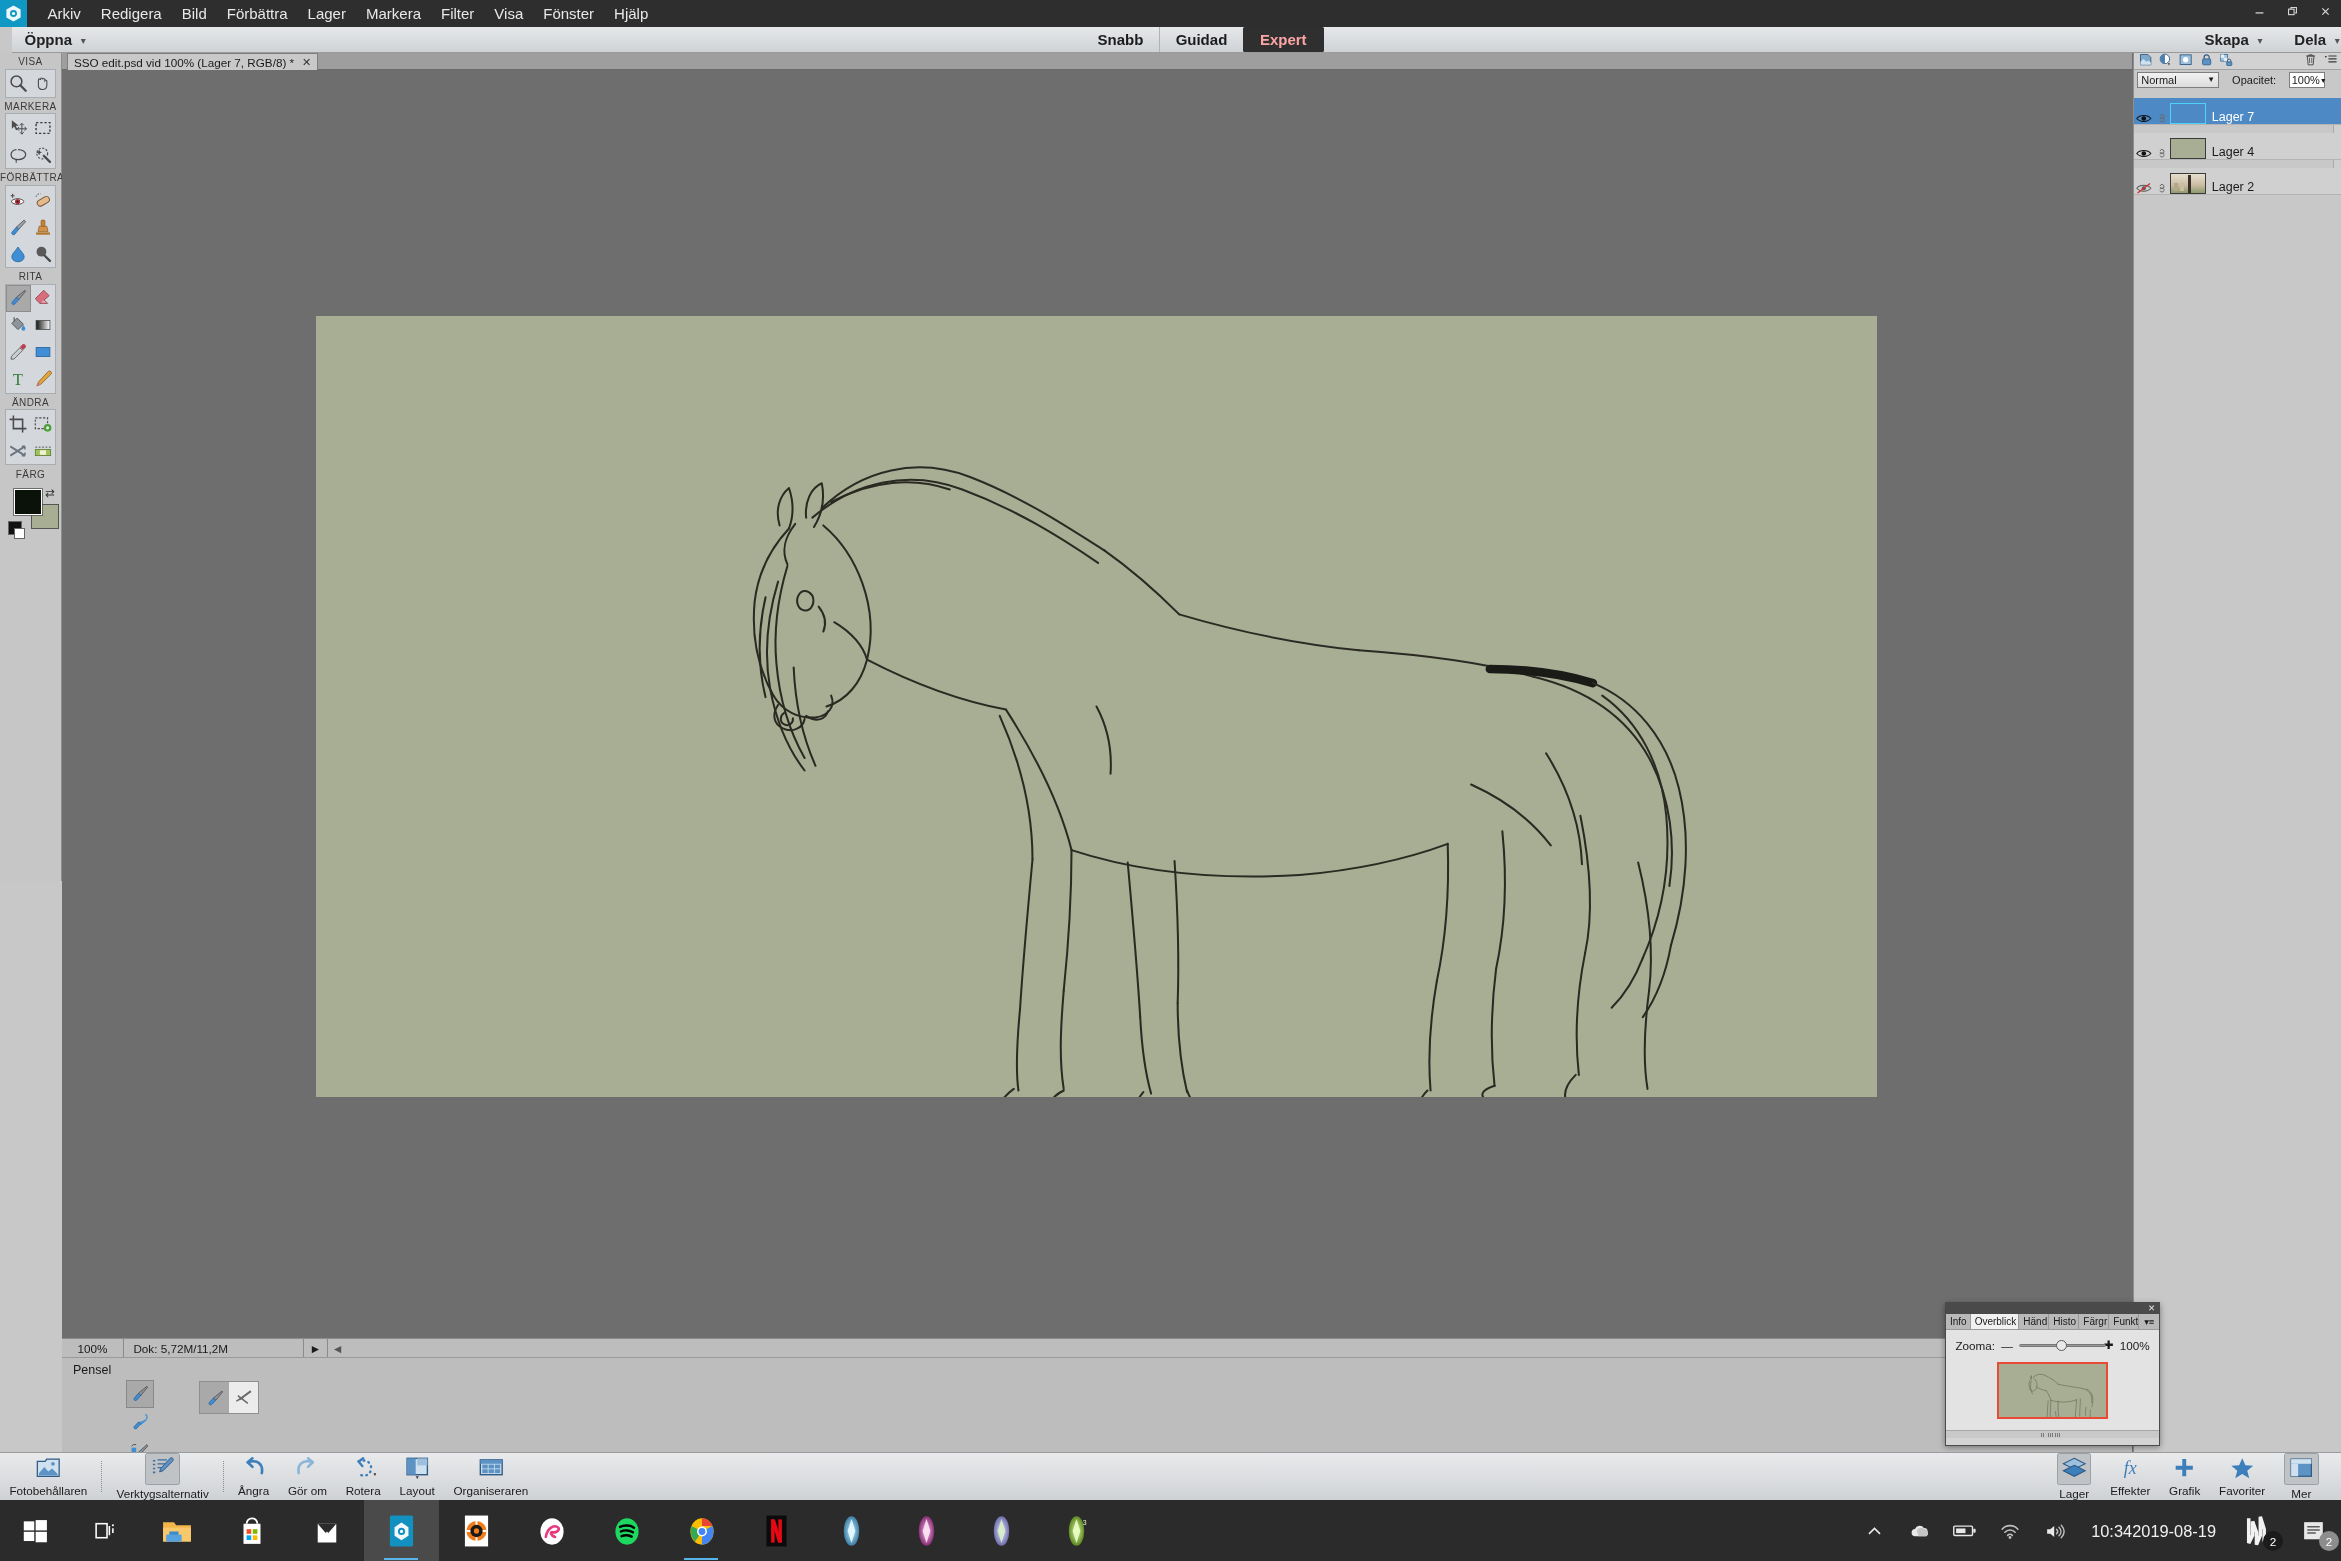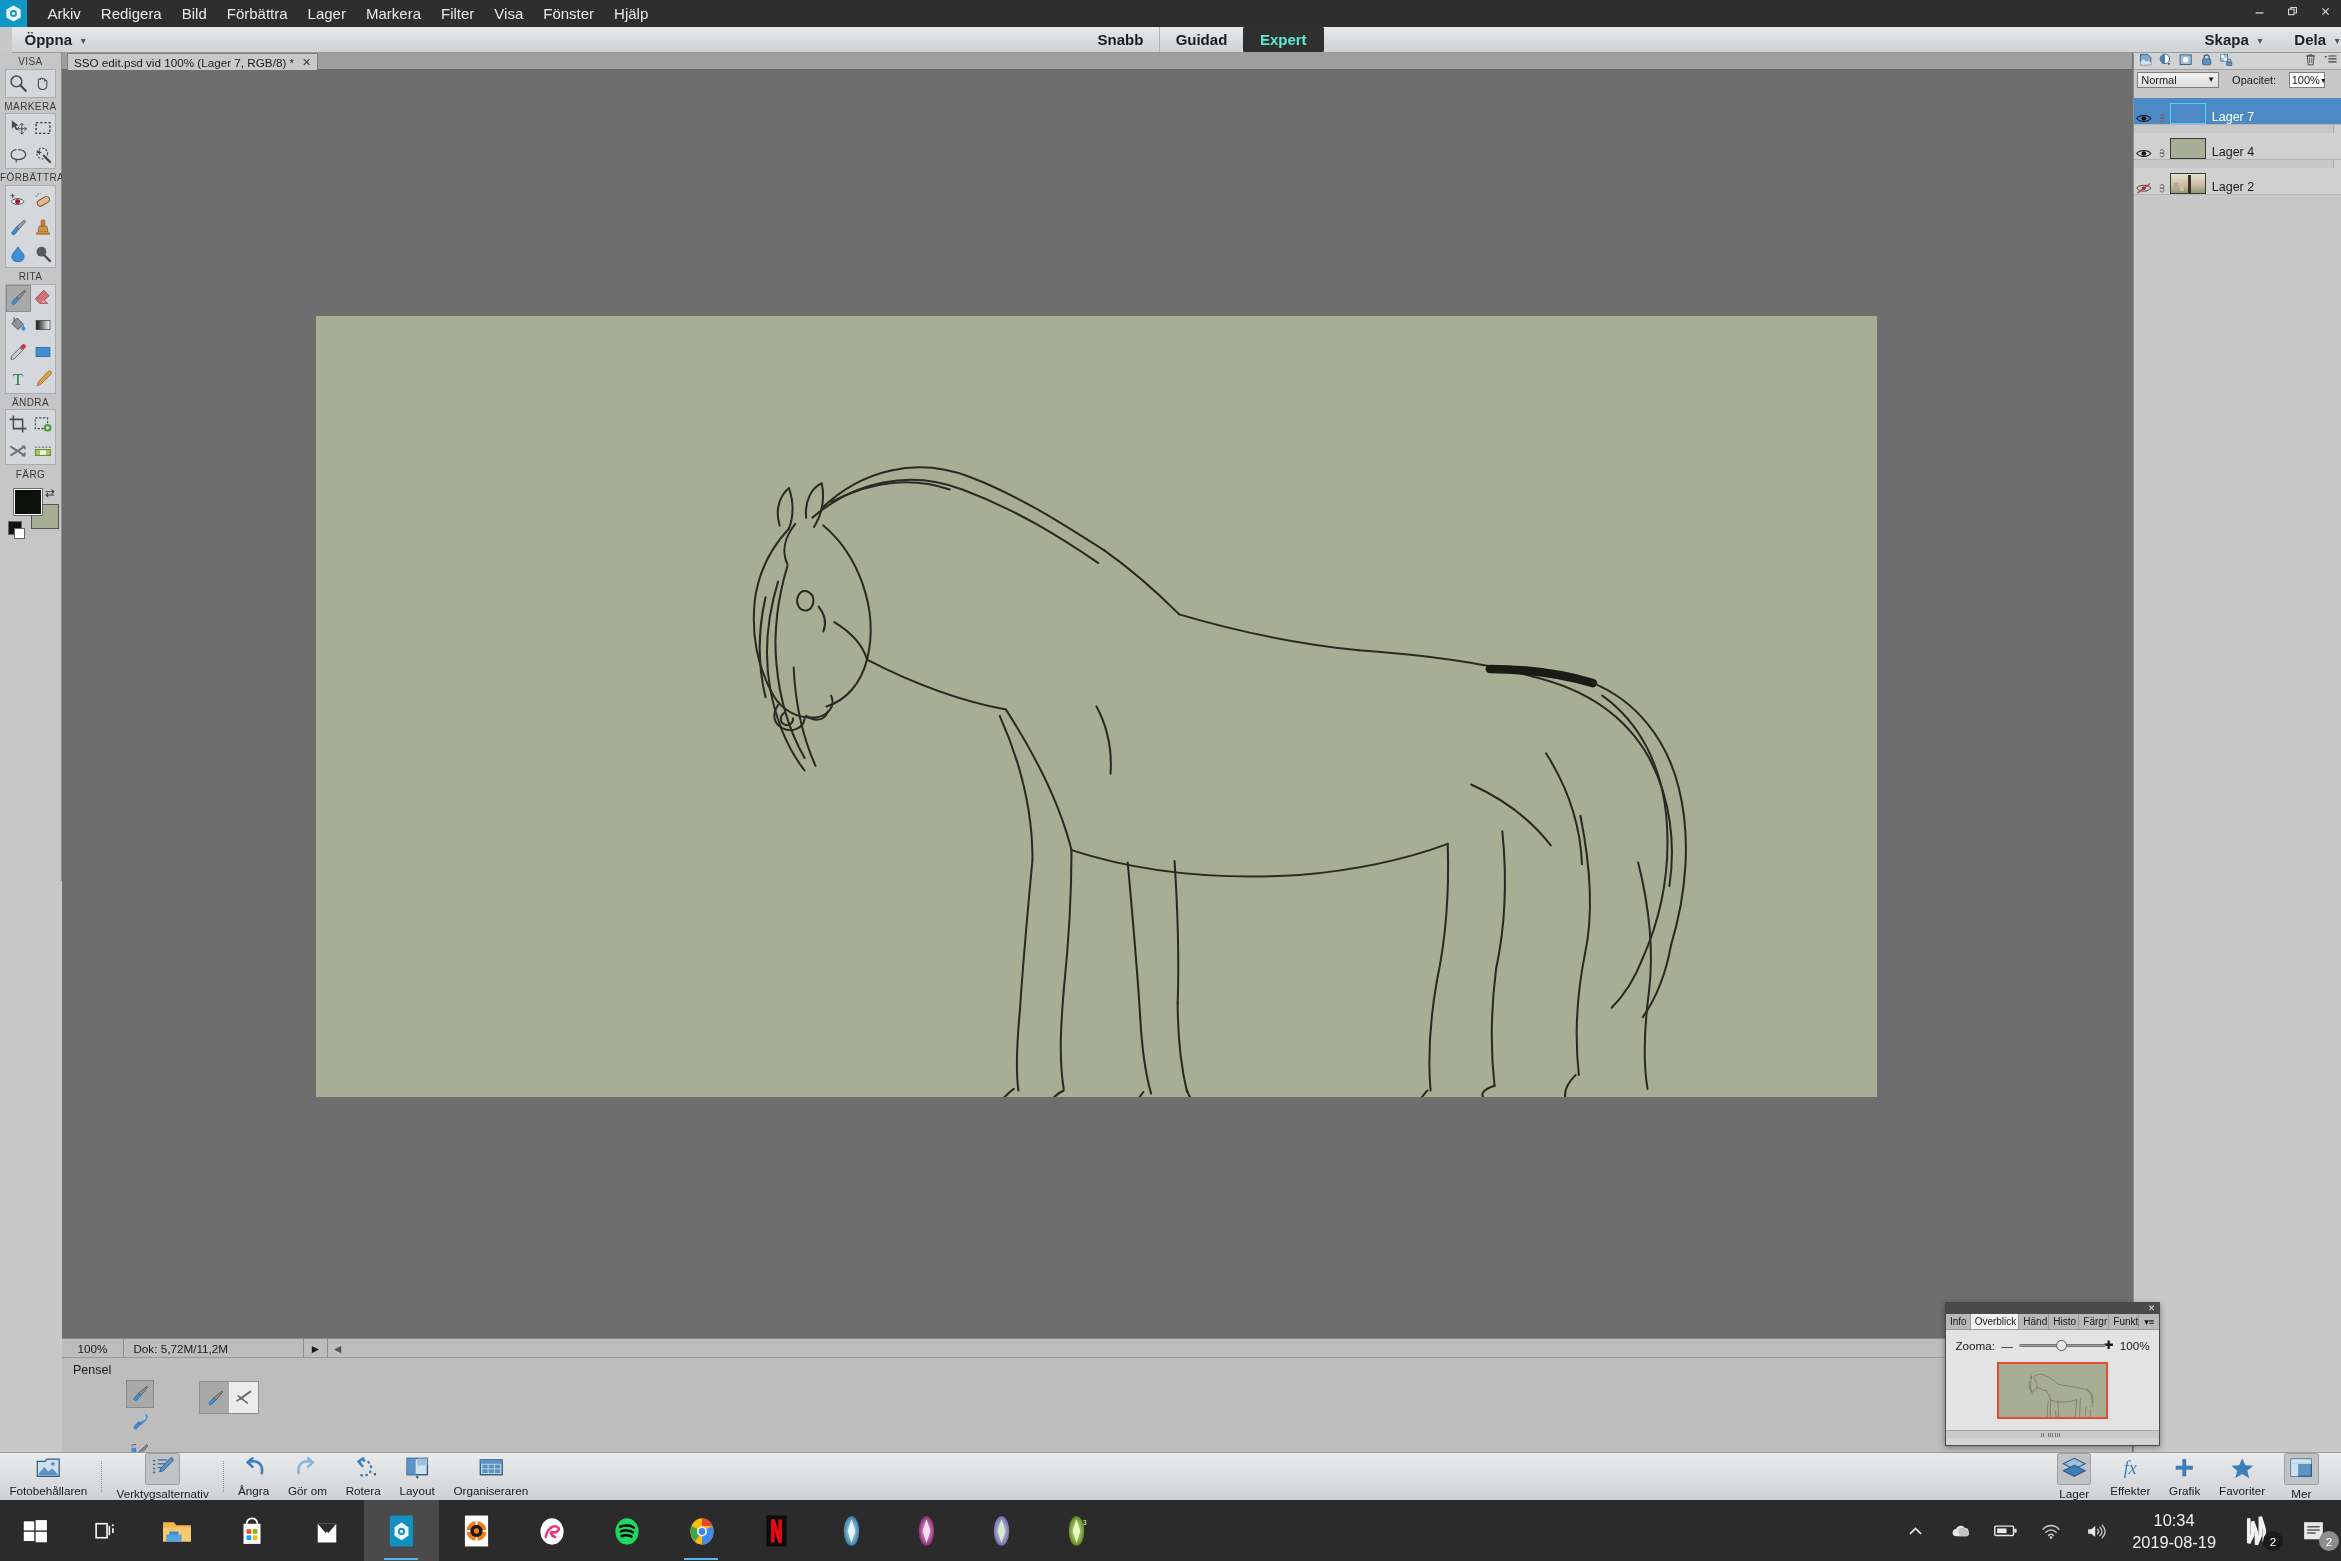--- a/index.html
+++ b/index.html
@@ -40,21 +40,21 @@
     display:flex; align-items:center;margin-left:12px;
   }
   .oppna { margin-left:12.5px; font-weight:bold; font-size:15px; color:#222; }
   .caret { display:inline-block; margin-left:7px; font-size:8.6px; color:#555; vertical-align:middle;}
   .modes { position:absolute; left:1070px; top:0px; height:26.5px; display:flex; align-items:center; }
   .mode {
     font-weight:bold; font-size:15px; padding:3.9px 15.6px; color:#1b1b1b;
     border-left:0.8px solid #b2b2b2;
   }
   .mode:first-child{border-left:none;}
-  .mode.active { background:#2f2f2f; color:#5eead4; border-radius:1.6px; border-left:none; padding:3.9px 17px;}
+  .mode.active { background:#2f2f2f; color:#fca5a5; border-radius:1.6px; border-left:none; padding:3.9px 17px;}
   .topright { position:absolute; right:12.5px; top:0; height:26.5px; display:flex; align-items:center; gap:30px;}
   .topright .tr-item { font-weight:bold; font-size:15px; color:#222; }
 
   
   .tabbar {
     position:absolute; left:62px; top:53px; width:2070px; height:17px;
     background:#9e9e9e; border-bottom:0.8px solid #6a6a6a;
   }
   .doctab {
     position:absolute; left:4.7px; top:0px; height:17px; background:#c9c9c9;
@@ -214,21 +214,21 @@
     width:578px; height:49px; background:#efefef; display:flex; align-items:center; gap:14px;
     padding:0 20px; color:#333; font-size:19.5px;
   }
   .tb-taskview { width:69px; height:62px; display:flex; align-items:center; justify-content:center;}
   .tb-apps { display:flex; align-items:center; height:62px;}
   .tb-app { width:75px; height:62px; display:flex; align-items:center; justify-content:center; position:relative;}
   .tb-app.running::after { content:""; position:absolute; bottom:1.6px; left:20px; width:34px; height:2.3px; background:#59b4e8;}
   .tb-app.active { background:#4a4a4a;}
   .tray { margin-left:auto; display:flex; align-items:center; height:62px; gap:0;}
   .tray-ic { width:45px; height:62px; display:flex; align-items:center; justify-content:center;}
-  .clock { display:flex; flex-direction:column; align-items:center; justify-content:center;
+  .clock { display:flex; align-items:center; justify-content:center;
            padding:0 14px; color:#f0f0f0; font-size:16.4px; line-height:1.35;}
   .badge { position:absolute; right:3.1px; bottom:11px; width:20px; height:20px; border-radius:50%;
            background:#1b1b1b; color:#fff; font-size:11.7px; display:flex; align-items:center; justify-content:center;}
   .badge.gray { background:#8d8d8d;}
 </style>
 </head>
 <body>
 
 <div class="app">
 

